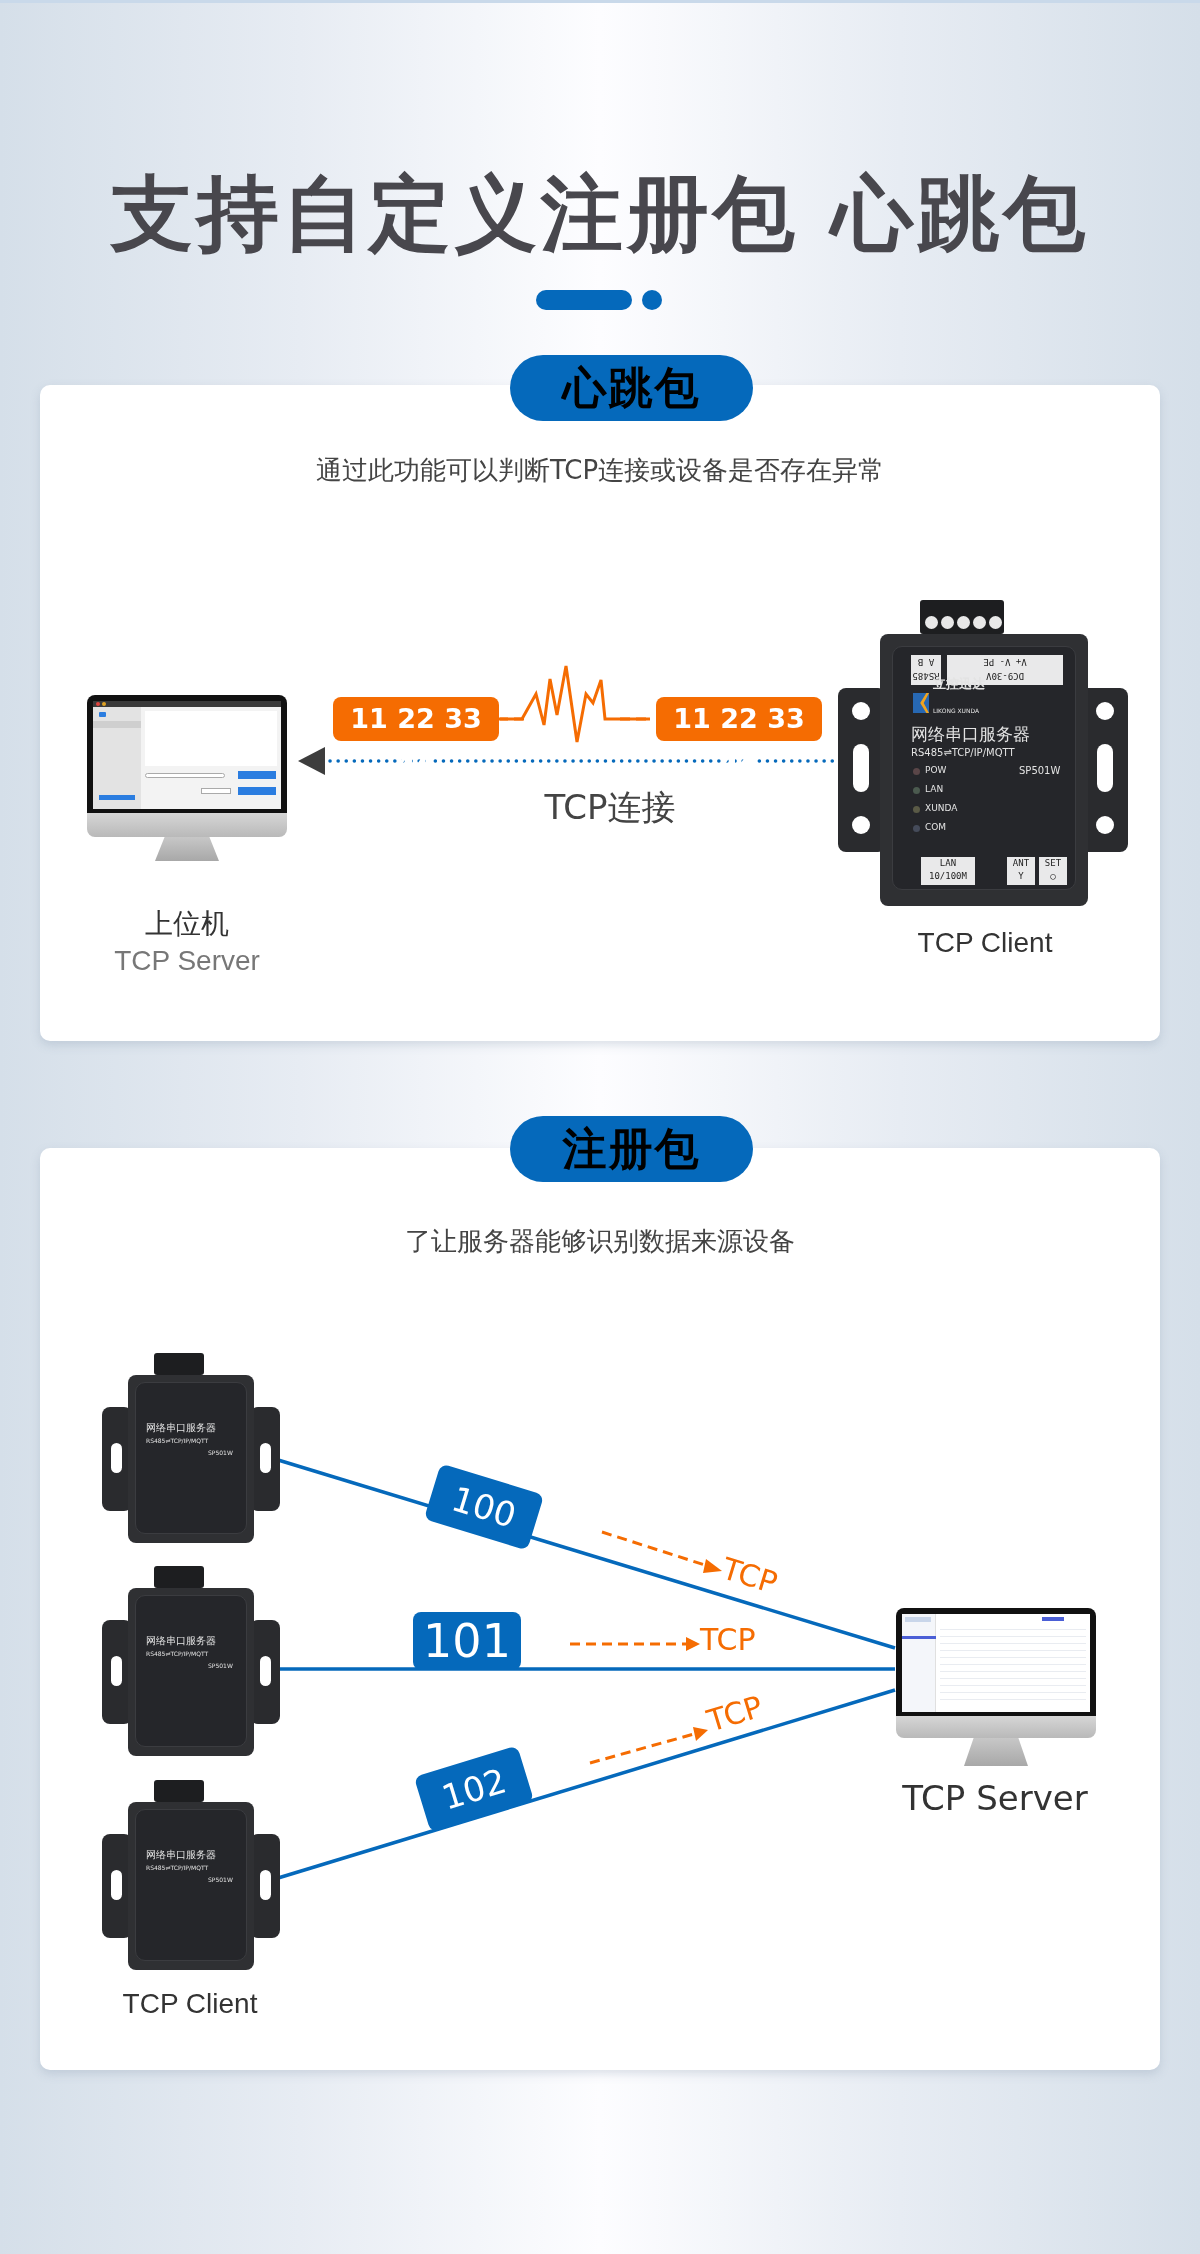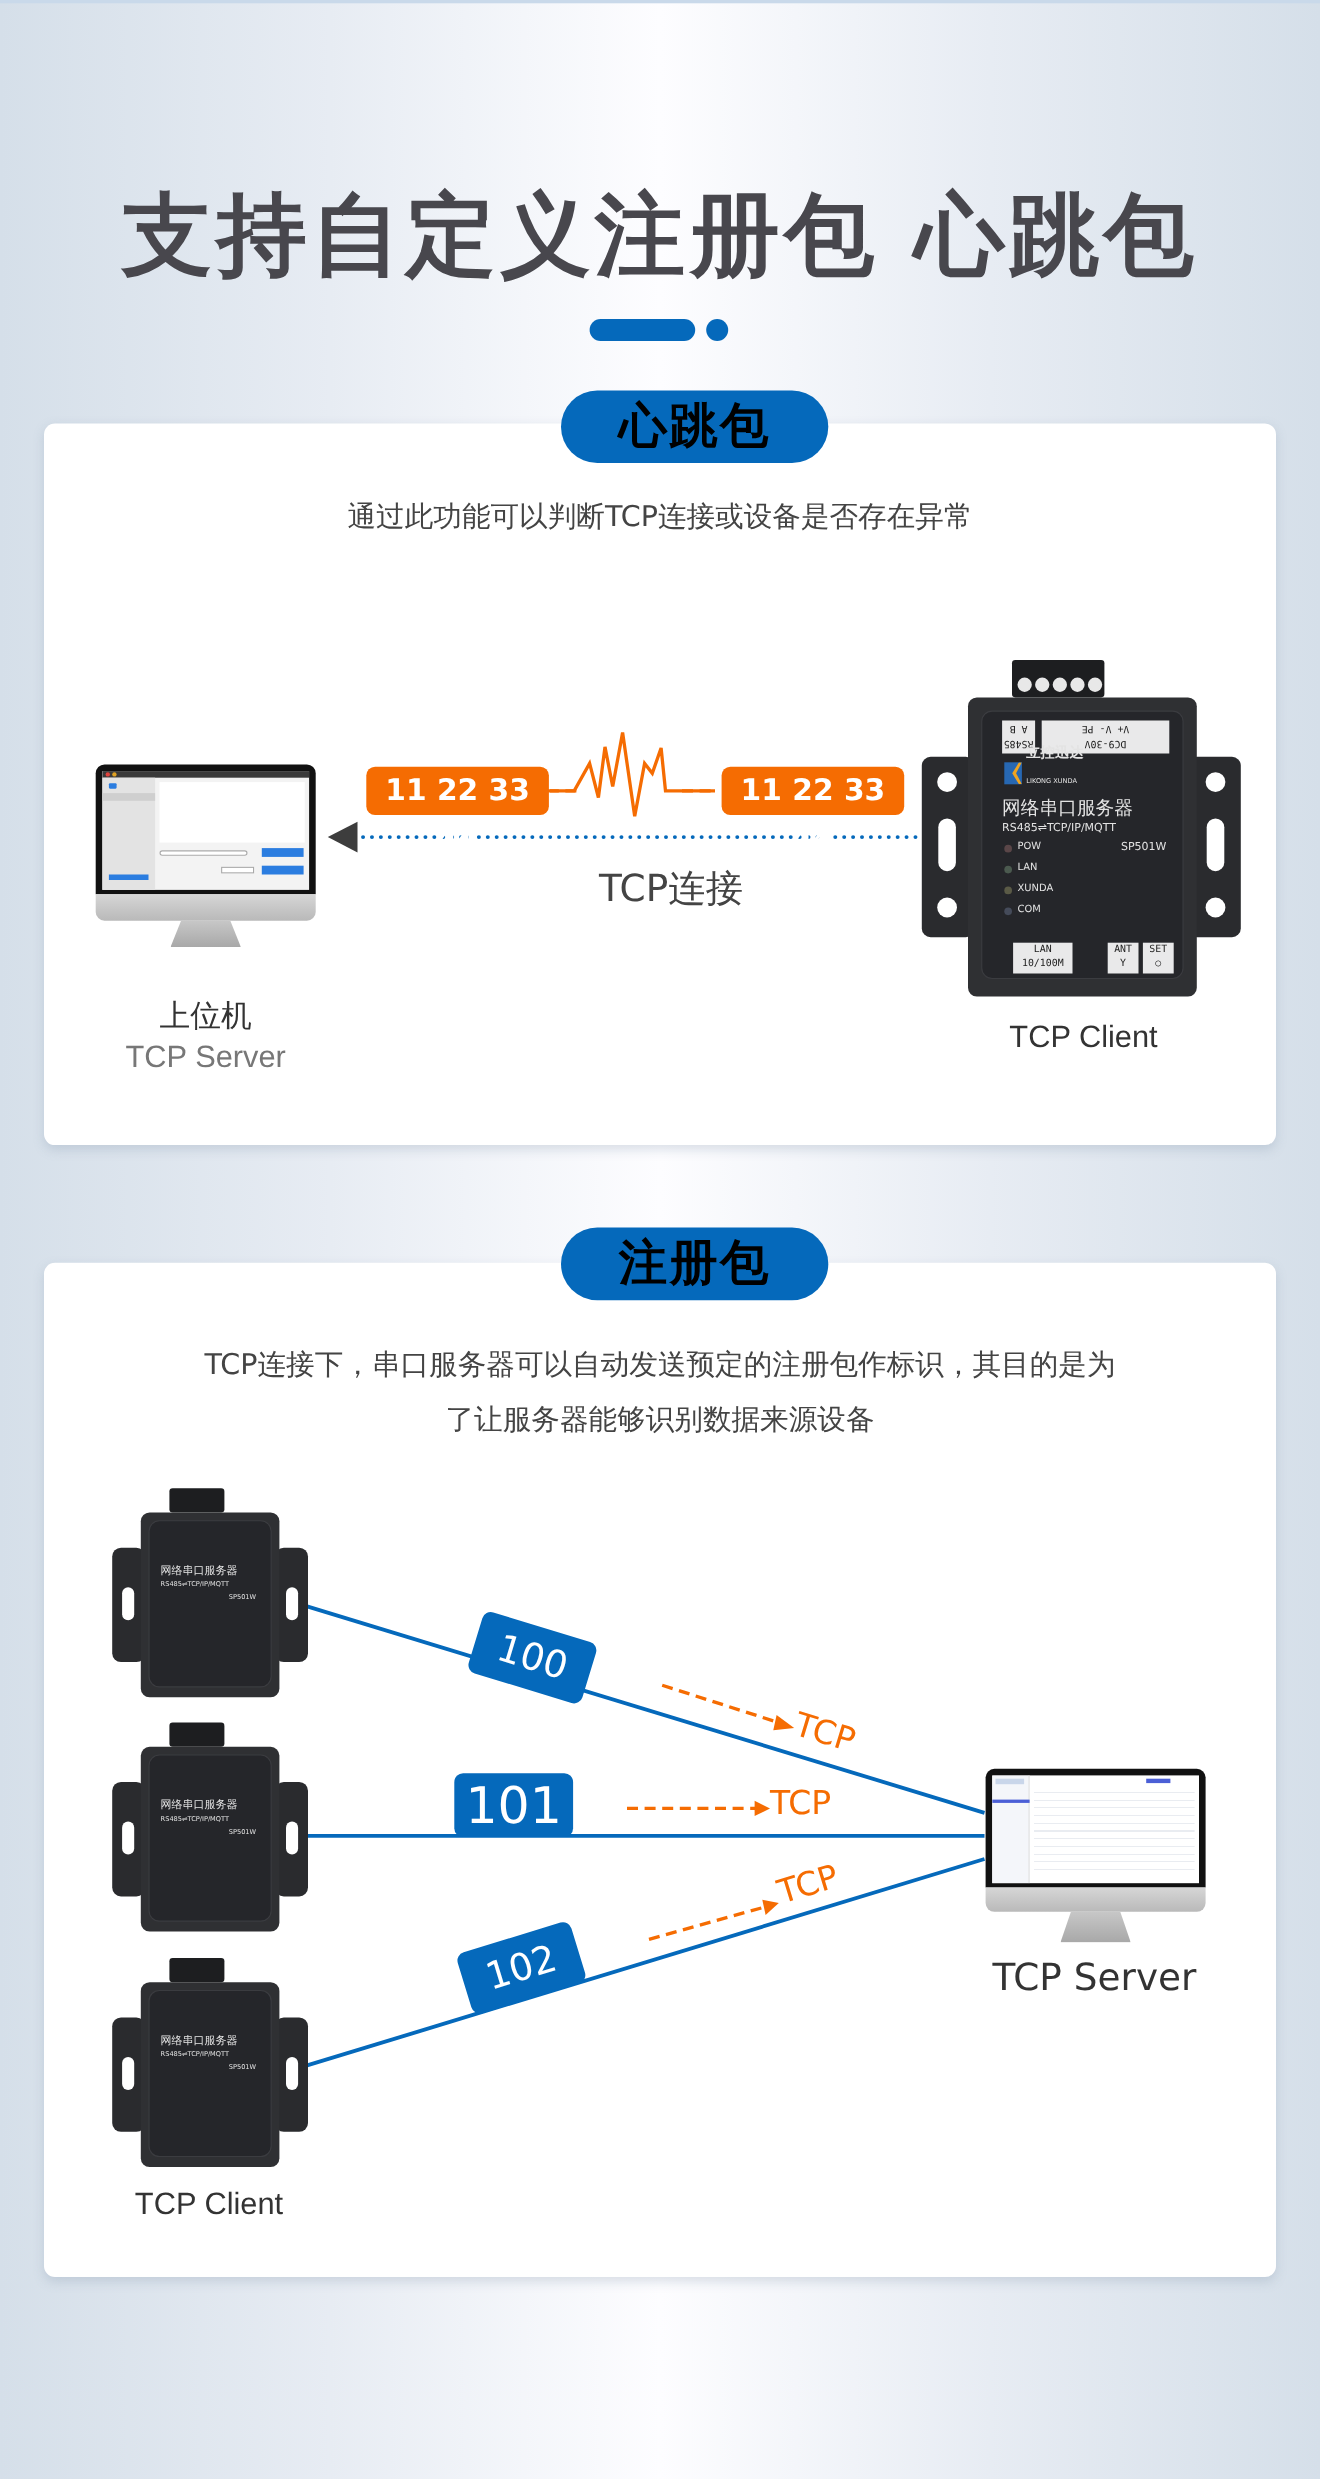--- a/index.html
+++ b/index.html
@@ -181,21 +181,20 @@
         </div>
       </div>
     </div>
   </div>
   <div class="caption cap-dark" style="left:820px; top:542px; width:250px;">TCP Client</div>
 </section>
 
 <section class="card card2">
   <div class="pill">注册包</div>
   <div class="desc">
-    <div>TCP连接下，串口服务器可以自动发送预定的注册包作标识，其目的是为</div>
     <div>了让服务器能够识别数据来源设备</div>
   </div>
 
   <svg style="left:0; top:0;" width="1120" height="922">
     <line x1="225" y1="308" x2="855" y2="500" stroke="#0569bb" stroke-width="3.5"></line>
     <line x1="225" y1="521" x2="855" y2="521" stroke="#0569bb" stroke-width="3.5"></line>
     <line x1="225" y1="734" x2="855" y2="542" stroke="#0569bb" stroke-width="3.5"></line>
     <g>
       <line x1="562" y1="384" x2="668" y2="418" stroke="#f56c02" stroke-width="3" stroke-dasharray="10 6"></line>
       <polygon points="682,423 666,411 663,425" fill="#f56c02"></polygon>

